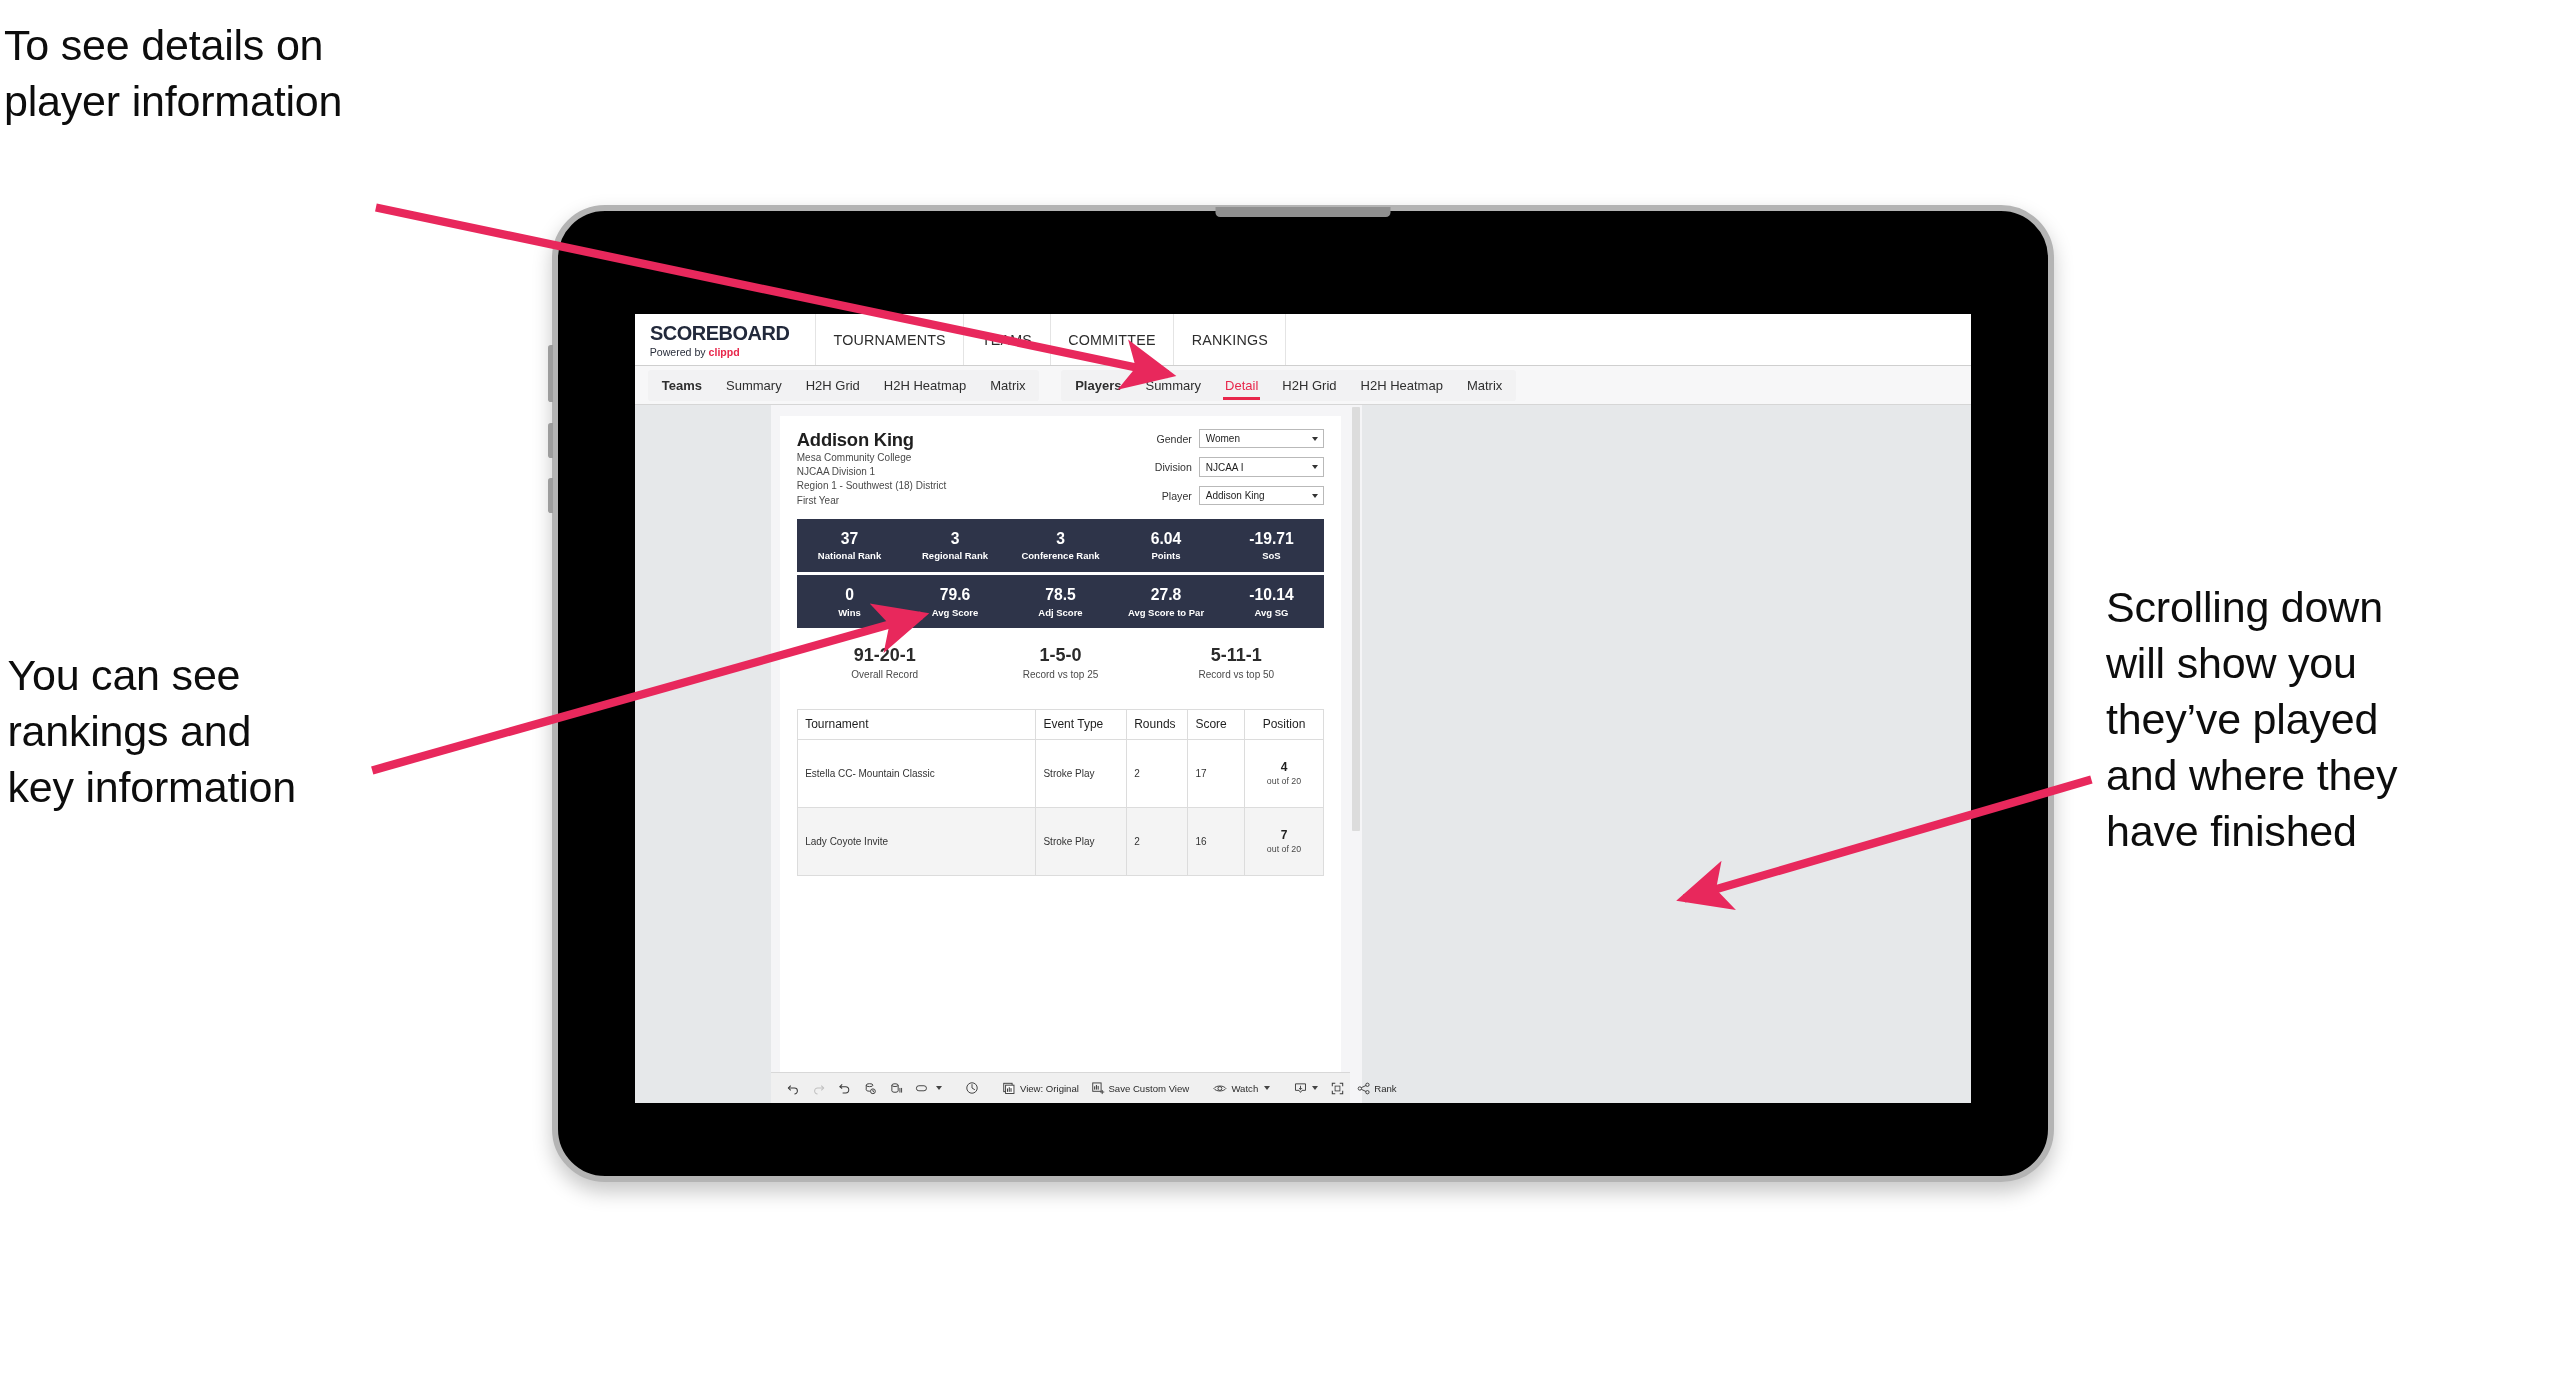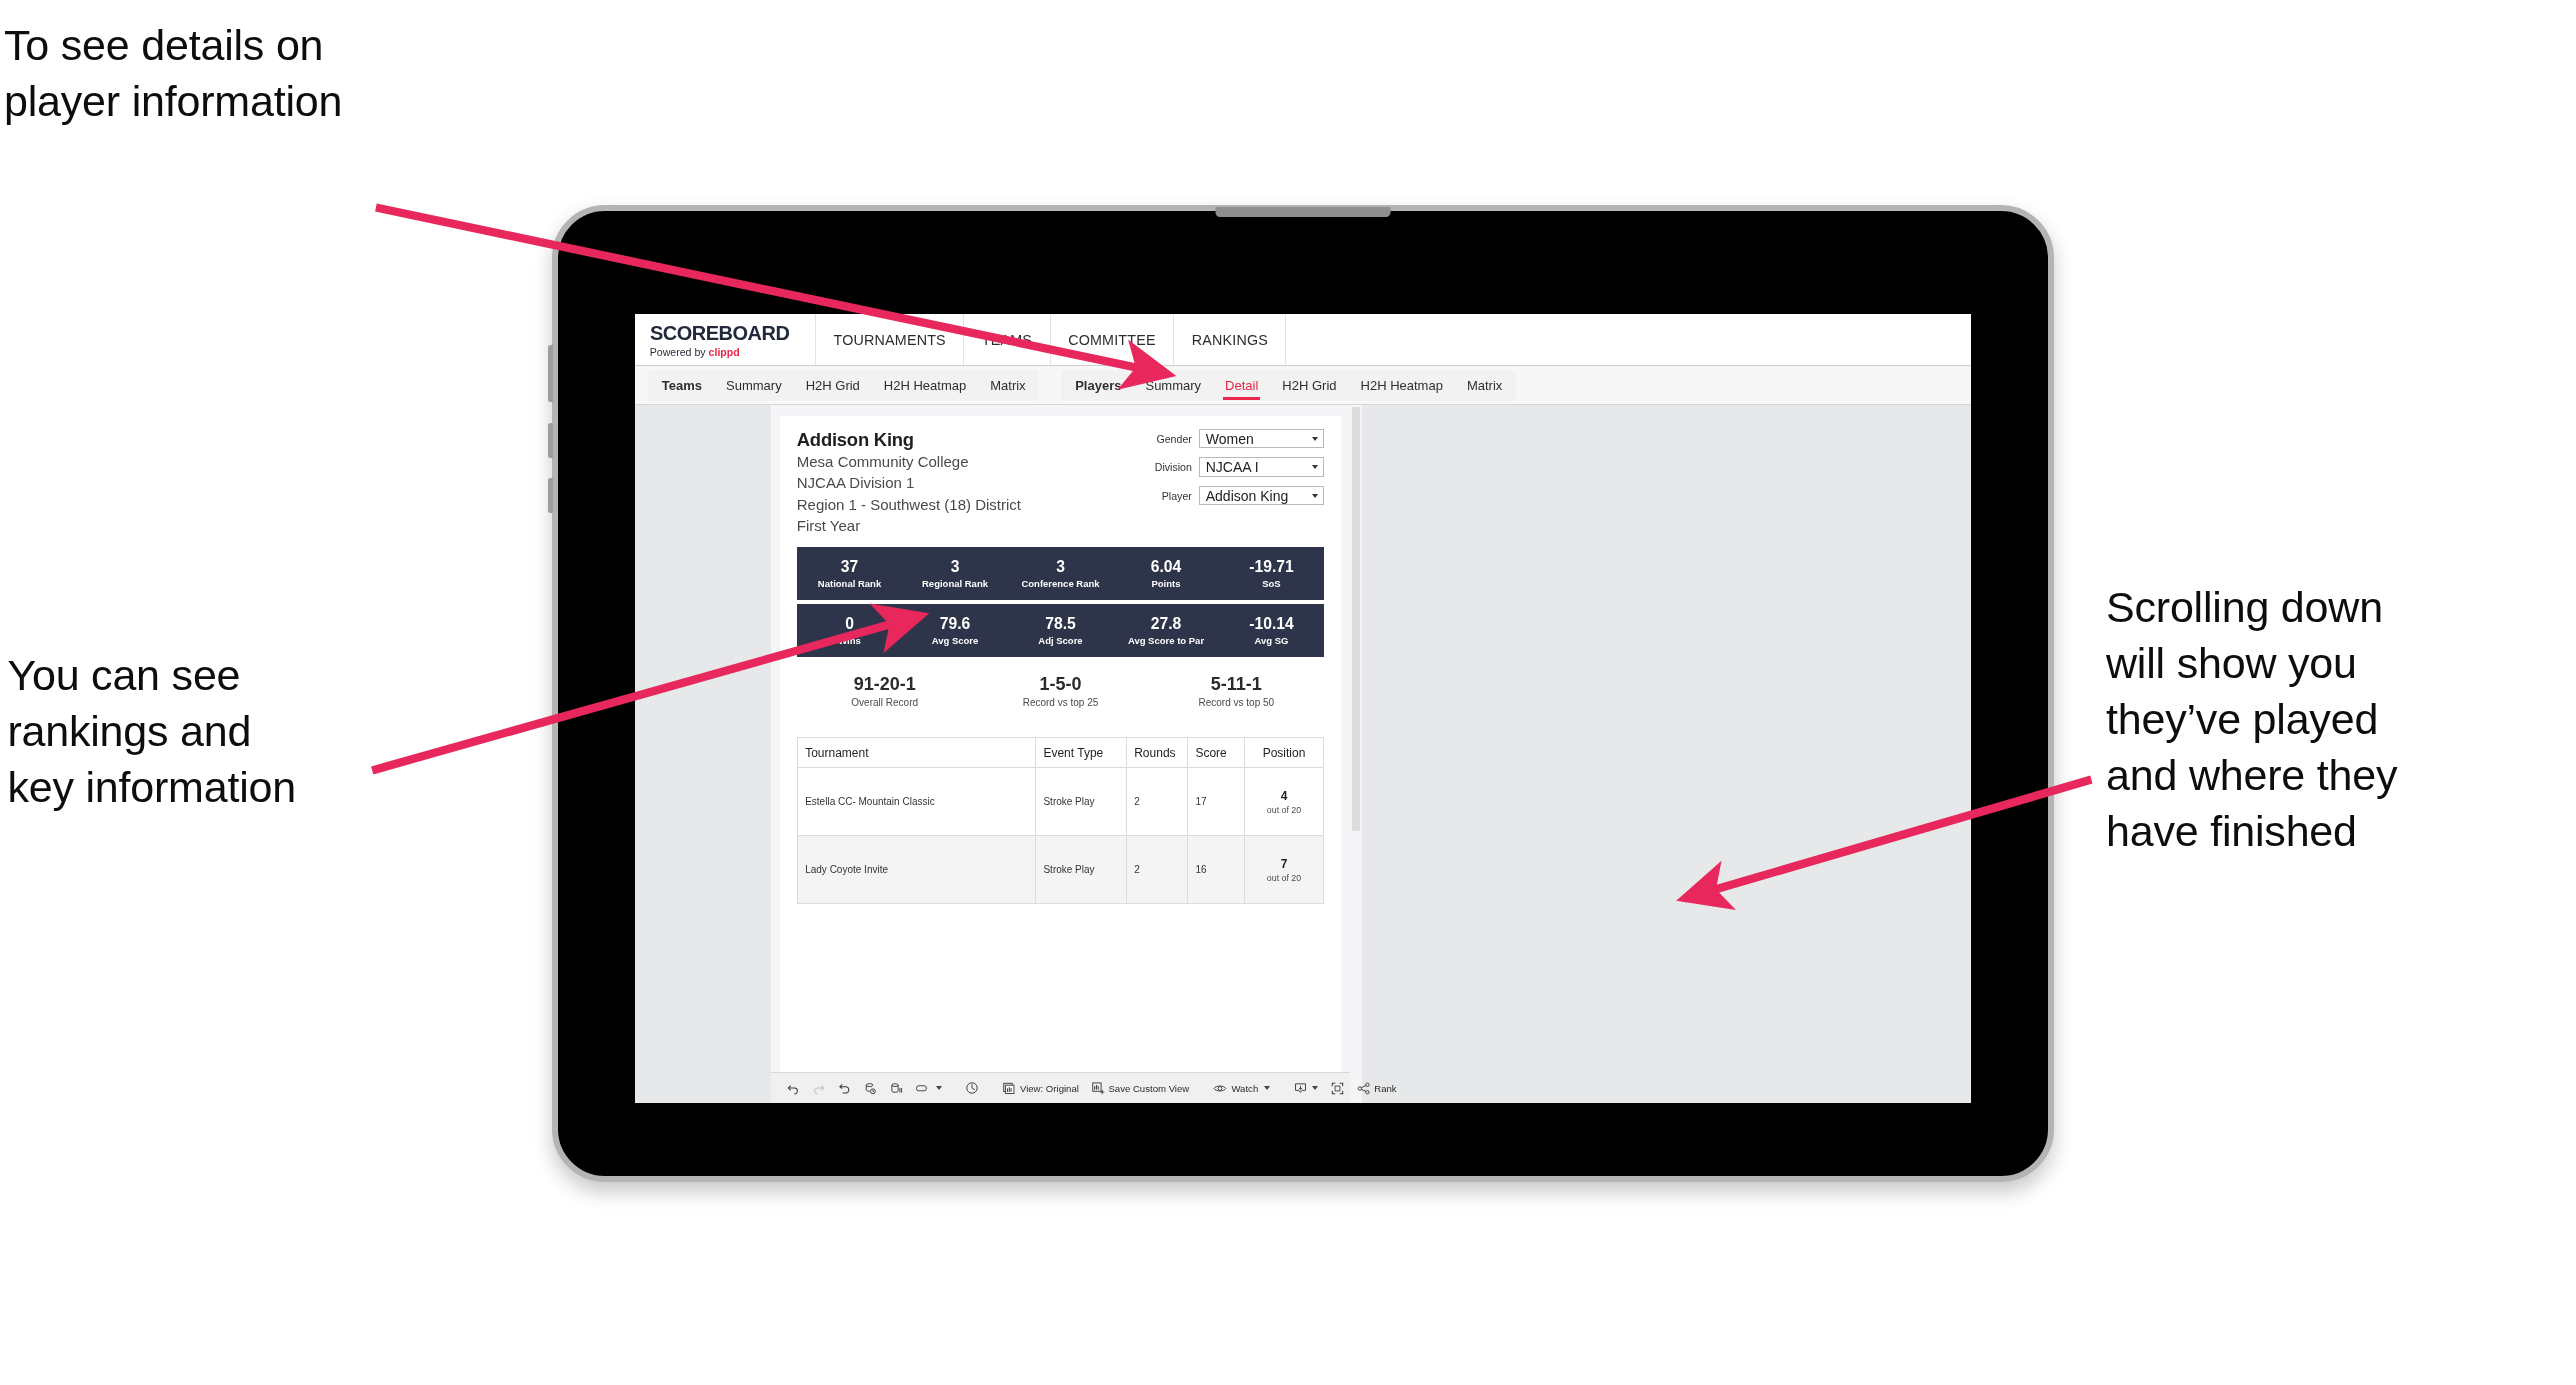--- a/index.html
+++ b/index.html
@@ -105,28 +105,28 @@
   #sheet-scroll { width: 12px; background: #f5f5f7; position:relative; }
   #sheet-scroll .thumb {
     position:absolute; left: 1.8px; top: 1.8px; width: 8.3px; height: 424px;
     background: #dcdcdc; border-radius: 0.9px;
   }
   #right-gutter { flex: 1; background: #e6e8ea; }
 
   
   #card { padding: 13px 16.6px 0 16.6px; position: relative; }
   #player-name { font-size: 18.4px; font-weight: 700; color: #1f1f1f; letter-spacing: -0.2px; }
-  .player-meta { font-size: 15px; color: #4a4a4a; line-height: 1.42; }
+  .player-meta { font-size: 10px; color: #4a4a4a; line-height: 1.42; }
 
   #filters { position: absolute; right: 16.6px; top: 13px; }
   .filter-row { display: flex; align-items: center; margin-bottom: 9.2px; }
   .filter-label { font-size: 10.6px; color: #333; width: 50px; text-align: right; margin-right: 7.4px; }
   .filter-select {
     width: 125px; height: 19.3px; border: 0.9px solid #b9b9b9; background: #fff;
-    font-size: 14px; color: #222; display: flex; align-items: center;
+    font-size: 10px; color: #222; display: flex; align-items: center;
     padding: 0 5.5px; position: relative;
   }
   .filter-select .caret {
     position: absolute; right: 5.5px; top: 50%; transform: translateY(-50%);
     width: 0; height: 0; border-left: 3.7px solid transparent;
     border-right: 3.7px solid transparent; border-top: 4.6px solid #333;
   }
 
   
   .statbar {

